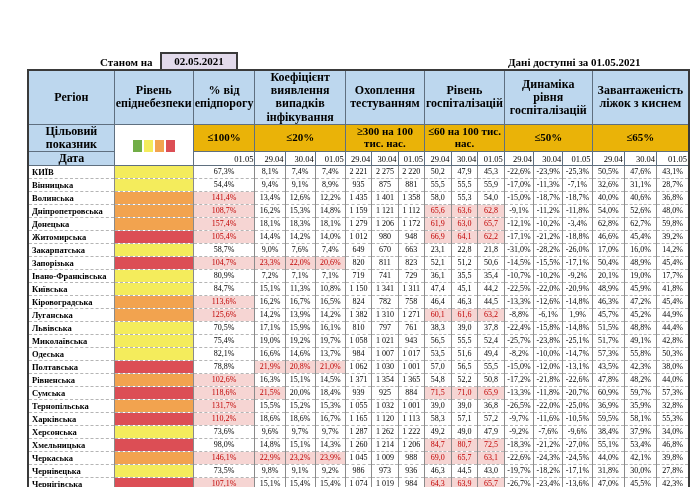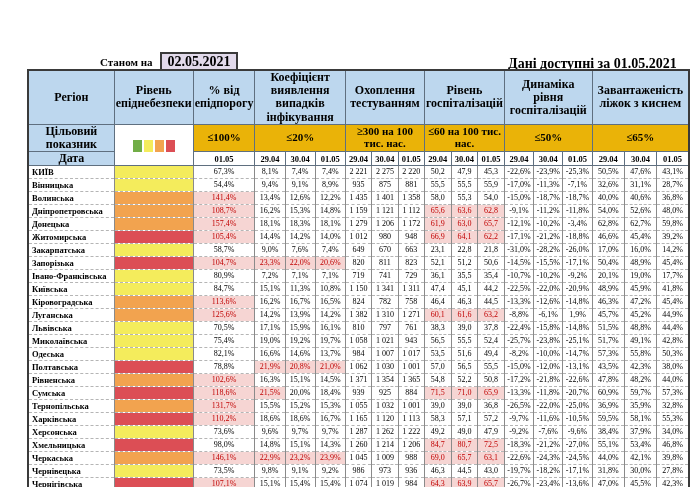--- a/index.html
+++ b/index.html
@@ -3,35 +3,35 @@
 <meta charset="utf-8">
 <style>
   html,body{margin:0;padding:0;background:#fff;}
   .canvas{position:relative;width:690px;height:487px;background:#fff;overflow:hidden;
           font-family:"Liberation Serif","DejaVu Serif",serif;color:#000;}
   .title{position:absolute;top:36px;left:0;width:690px;text-align:center;
          font-weight:bold;font-size:12.5px;color:var(--title-color,#F49B38);}
   .asof-label{position:absolute;top:56px;left:100px;font-weight:bold;font-size:11px;}
   .asof-box{position:absolute;top:52px;left:160px;width:74px;height:15px;
             background:var(--asof-bg,#E2DAEB);border:2px solid #3a3a3a;
-            text-align:center;font-weight:bold;font-size:14px;line-height:15px;}
-  .avail{position:absolute;top:56px;left:508px;font-weight:bold;font-size:14px;}
+            text-align:center;font-weight:bold;font-size:11px;line-height:15px;}
+  .avail{position:absolute;top:56px;left:508px;font-weight:bold;font-size:11px;}
 
   table.ind{position:absolute;top:69px;left:27px;border-collapse:collapse;table-layout:fixed;
             border:2px solid #3a3a3a;}
   .ind th,.ind td{padding:0 1px;overflow:hidden;white-space:nowrap;}
   .ind th{border:1px solid #5f6f7f;background:var(--header-bg,#BDD7EE);
           font-size:12px;font-weight:bold;line-height:1.1;white-space:normal;}
   .ind .trow1 th{height:26px;}
   .ind .trow2 th,.ind .trow2 td{height:25px;}
   .ind .trow3 th,.ind .trow3 td{height:13px;}
   .ind .target{background:#eab308;border:1px solid #5f6f7f;text-align:center;
                font-weight:bold;font-size:11px;white-space:normal;line-height:1.05;}
-  .ind .datecell{background:#fff;border:1px solid #5f6f7f;text-align:center;
-                 font-weight:bold;font-size:8.5px;}
+  .ind .datecell{background:#fff;border:1px solid #5f6f7f;text-align:right;
+                 font-weight:normal;font-size:8.5px;}
   .ind .legend{background:#fff;border:1px solid #5f6f7f;text-align:center;vertical-align:middle;}
   .lsq{display:inline-block;width:9px;height:12px;margin:0 1px;vertical-align:middle;}
   .ind tbody td{height:12px;border-left:1px solid #8a8a8a;border-right:1px solid #8a8a8a;
                 border-top:1px dashed #b5b5b5;border-bottom:1px dashed #b5b5b5;
                 font-size:8px;text-align:center;line-height:12px;}
   .ind tbody td.region{font-weight:bold;font-size:8.5px;text-align:left;padding-left:3px;
                        border-left:2px solid #3a3a3a;}
   .ind tbody td.gsep{border-left:1px solid #3f4a55;}
   .ind tbody td.hl{background:var(--hl-bg,#F6D5D3);color:var(--hl-text,#C00000);margin-top:6px;}
   .ind tbody td.nodata{font-size:8.5px;border-right:2px solid #3a3a3a;}

